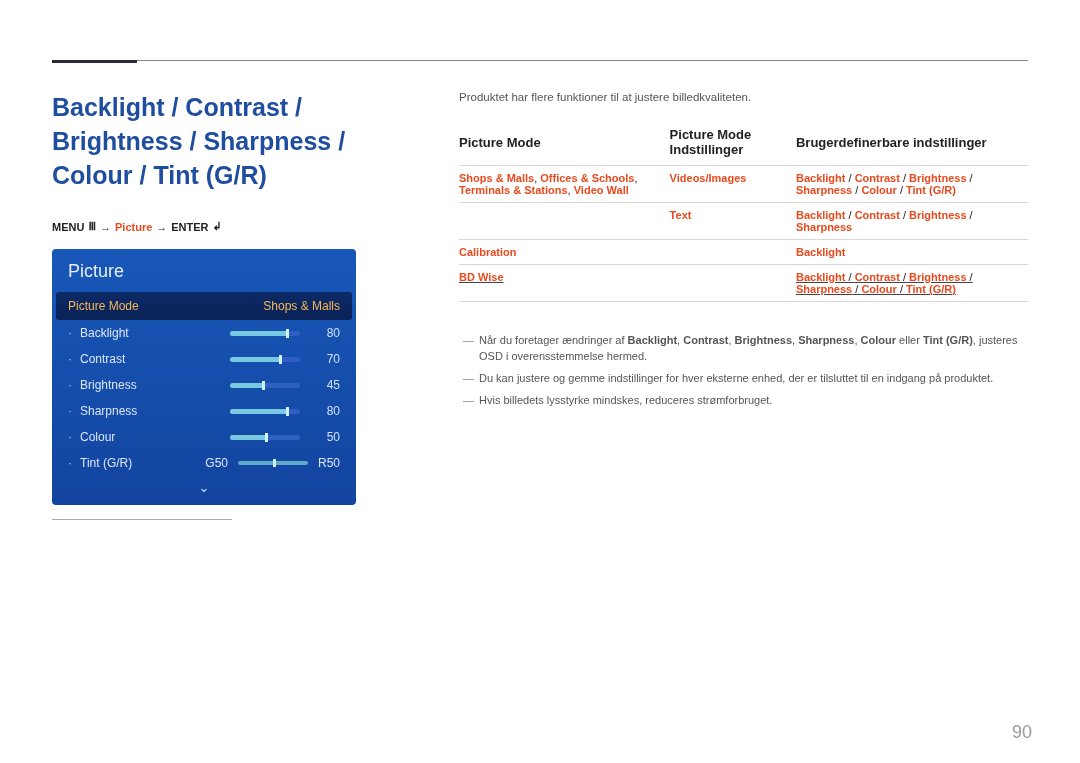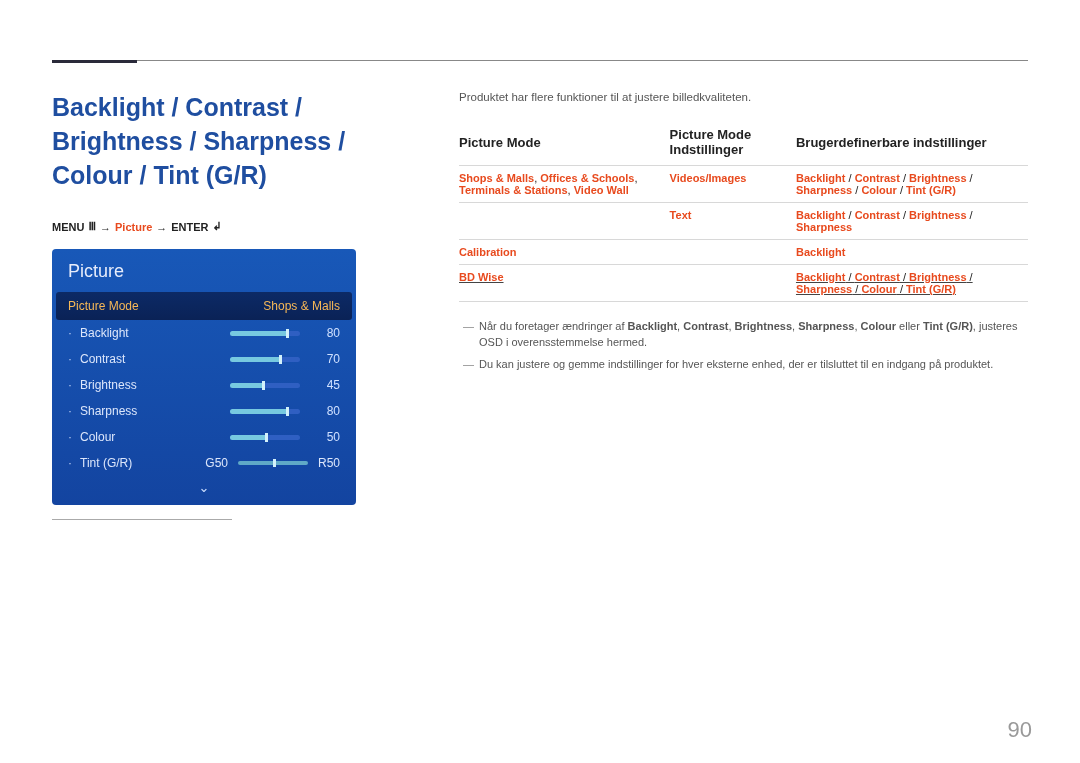--- a/index.html
+++ b/index.html
@@ -134,39 +134,39 @@
   }
   table.modes td {
     vertical-align: top;
     padding: 6px 12px 6px 0;
     border-top: 1px solid #d8d8d8;
     color: #444;
   }
   table.modes tr:last-child td { border-bottom: 1px solid #d8d8d8; text-decoration: underline; }
   .r { color: #e84a1e; font-weight: 700; }
   .bl { color: #222; }
-  .notes { margin-top: 14px; }
+  .notes { margin-top: 28px; }
   .notes .note {
     font-size: 11px;
     color: #555;
     line-height: 1.45;
     padding: 3px 0 3px 20px;
     position: relative;
   }
   .notes .note::before {
     content: "―";
     position: absolute;
     left: 4px;
     color: #888;
   }
   .page-num {
     position: absolute;
     right: 48px;
     bottom: 20px;
-    font-size: 22px;
+    font-size: 18px;
     color: #999;
   }
 </style>
 </head>
 <body>
 
 <div class="top-rule">
     <div class="accent"></div>
   </div>
 
@@ -265,17 +265,18 @@
             <td><span class="r">BD Wise</span></td>
             <td></td>
             <td><span class="r">Backlight</span><span class="bl"> / </span><span class="r">Contrast</span><span class="bl"> / </span><span class="r">Brightness</span><span class="bl"> / </span><span class="r">Sharpness</span><span class="bl"> / </span><span class="r">Colour</span><span class="bl"> / </span><span class="r">Tint (G/R)</span></td>
           </tr>
         </tbody>
     </table>
 
     <div class="notes">
       <div class="note" id="note1">Når du foretager ændringer af <strong>Backlight</strong>, <strong>Contrast</strong>, <strong>Brightness</strong>, <strong>Sharpness</strong>, <strong>Colour</strong> eller <strong>Tint (G/R)</strong>, justeres OSD i overensstemmelse hermed.</div>
       <div class="note">Du kan justere og gemme indstillinger for hver eksterne enhed, der er tilsluttet til en indgang på produktet.</div>
+      <div class="note">Hvis billedets lysstyrke mindskes, reduceres strømforbruget.</div>
     </div>
   </div>
 </div>
 
 <div class="page-num">90</div>
 
 </body></html>

